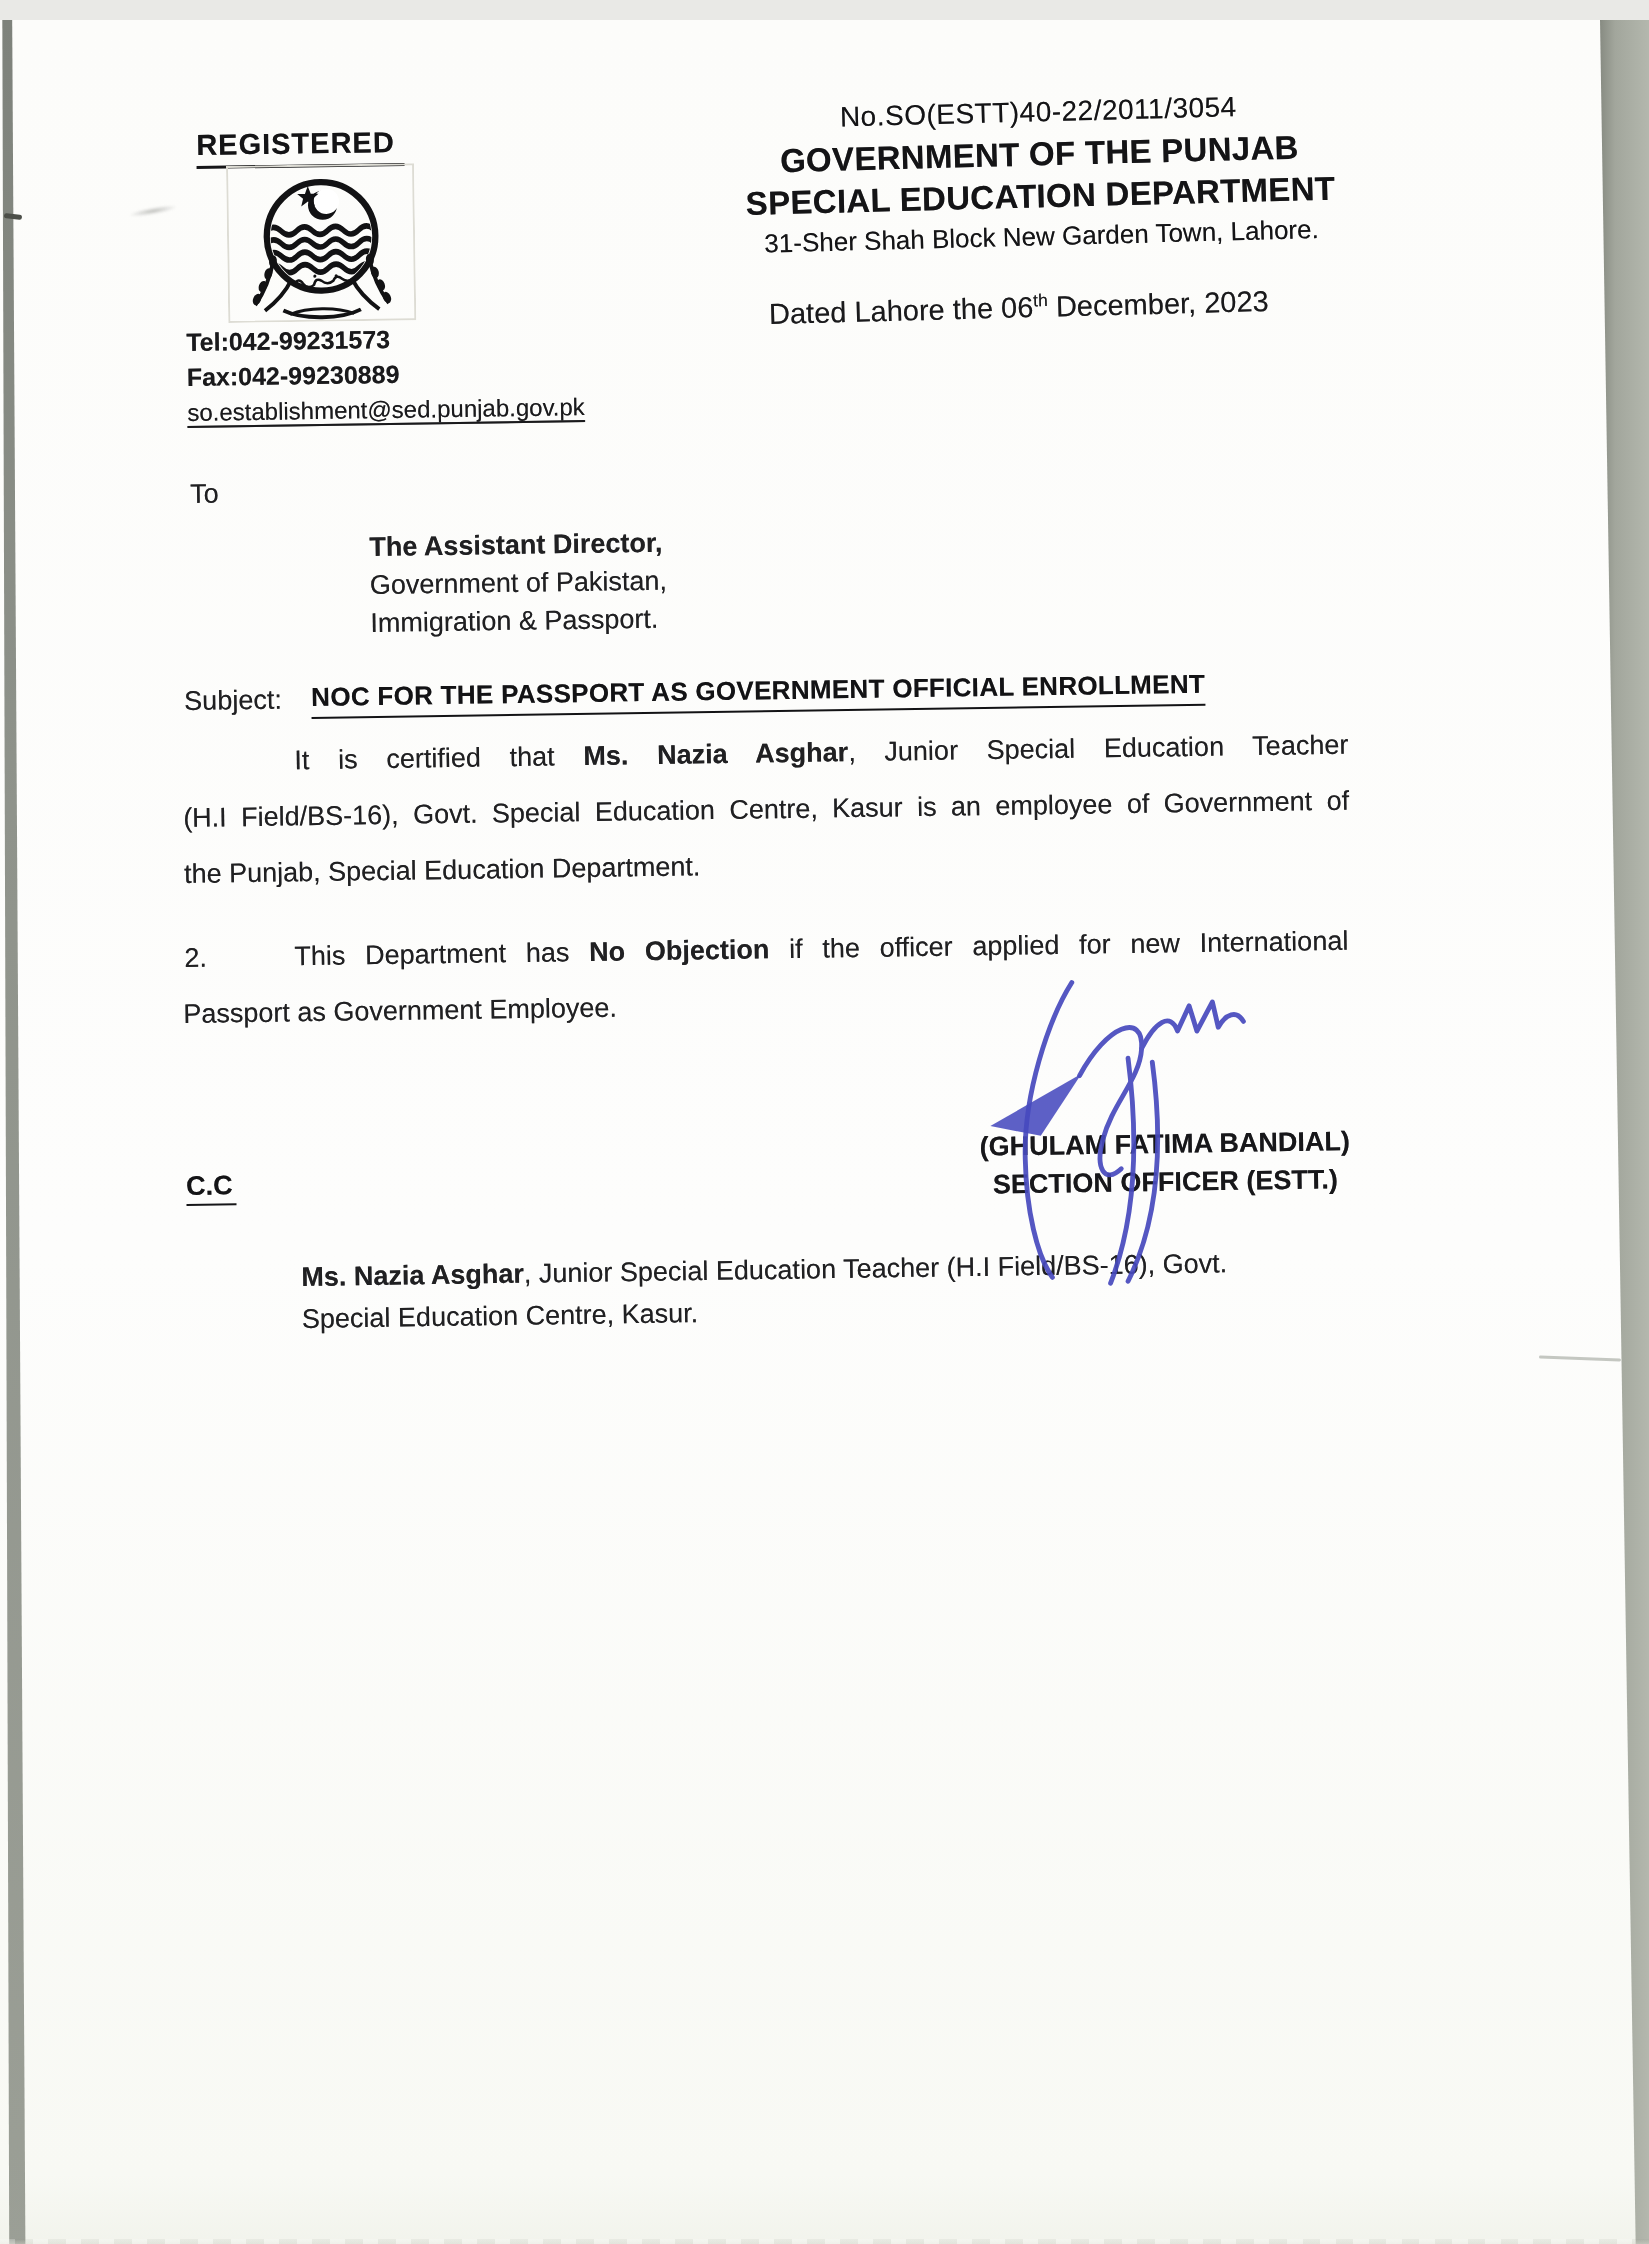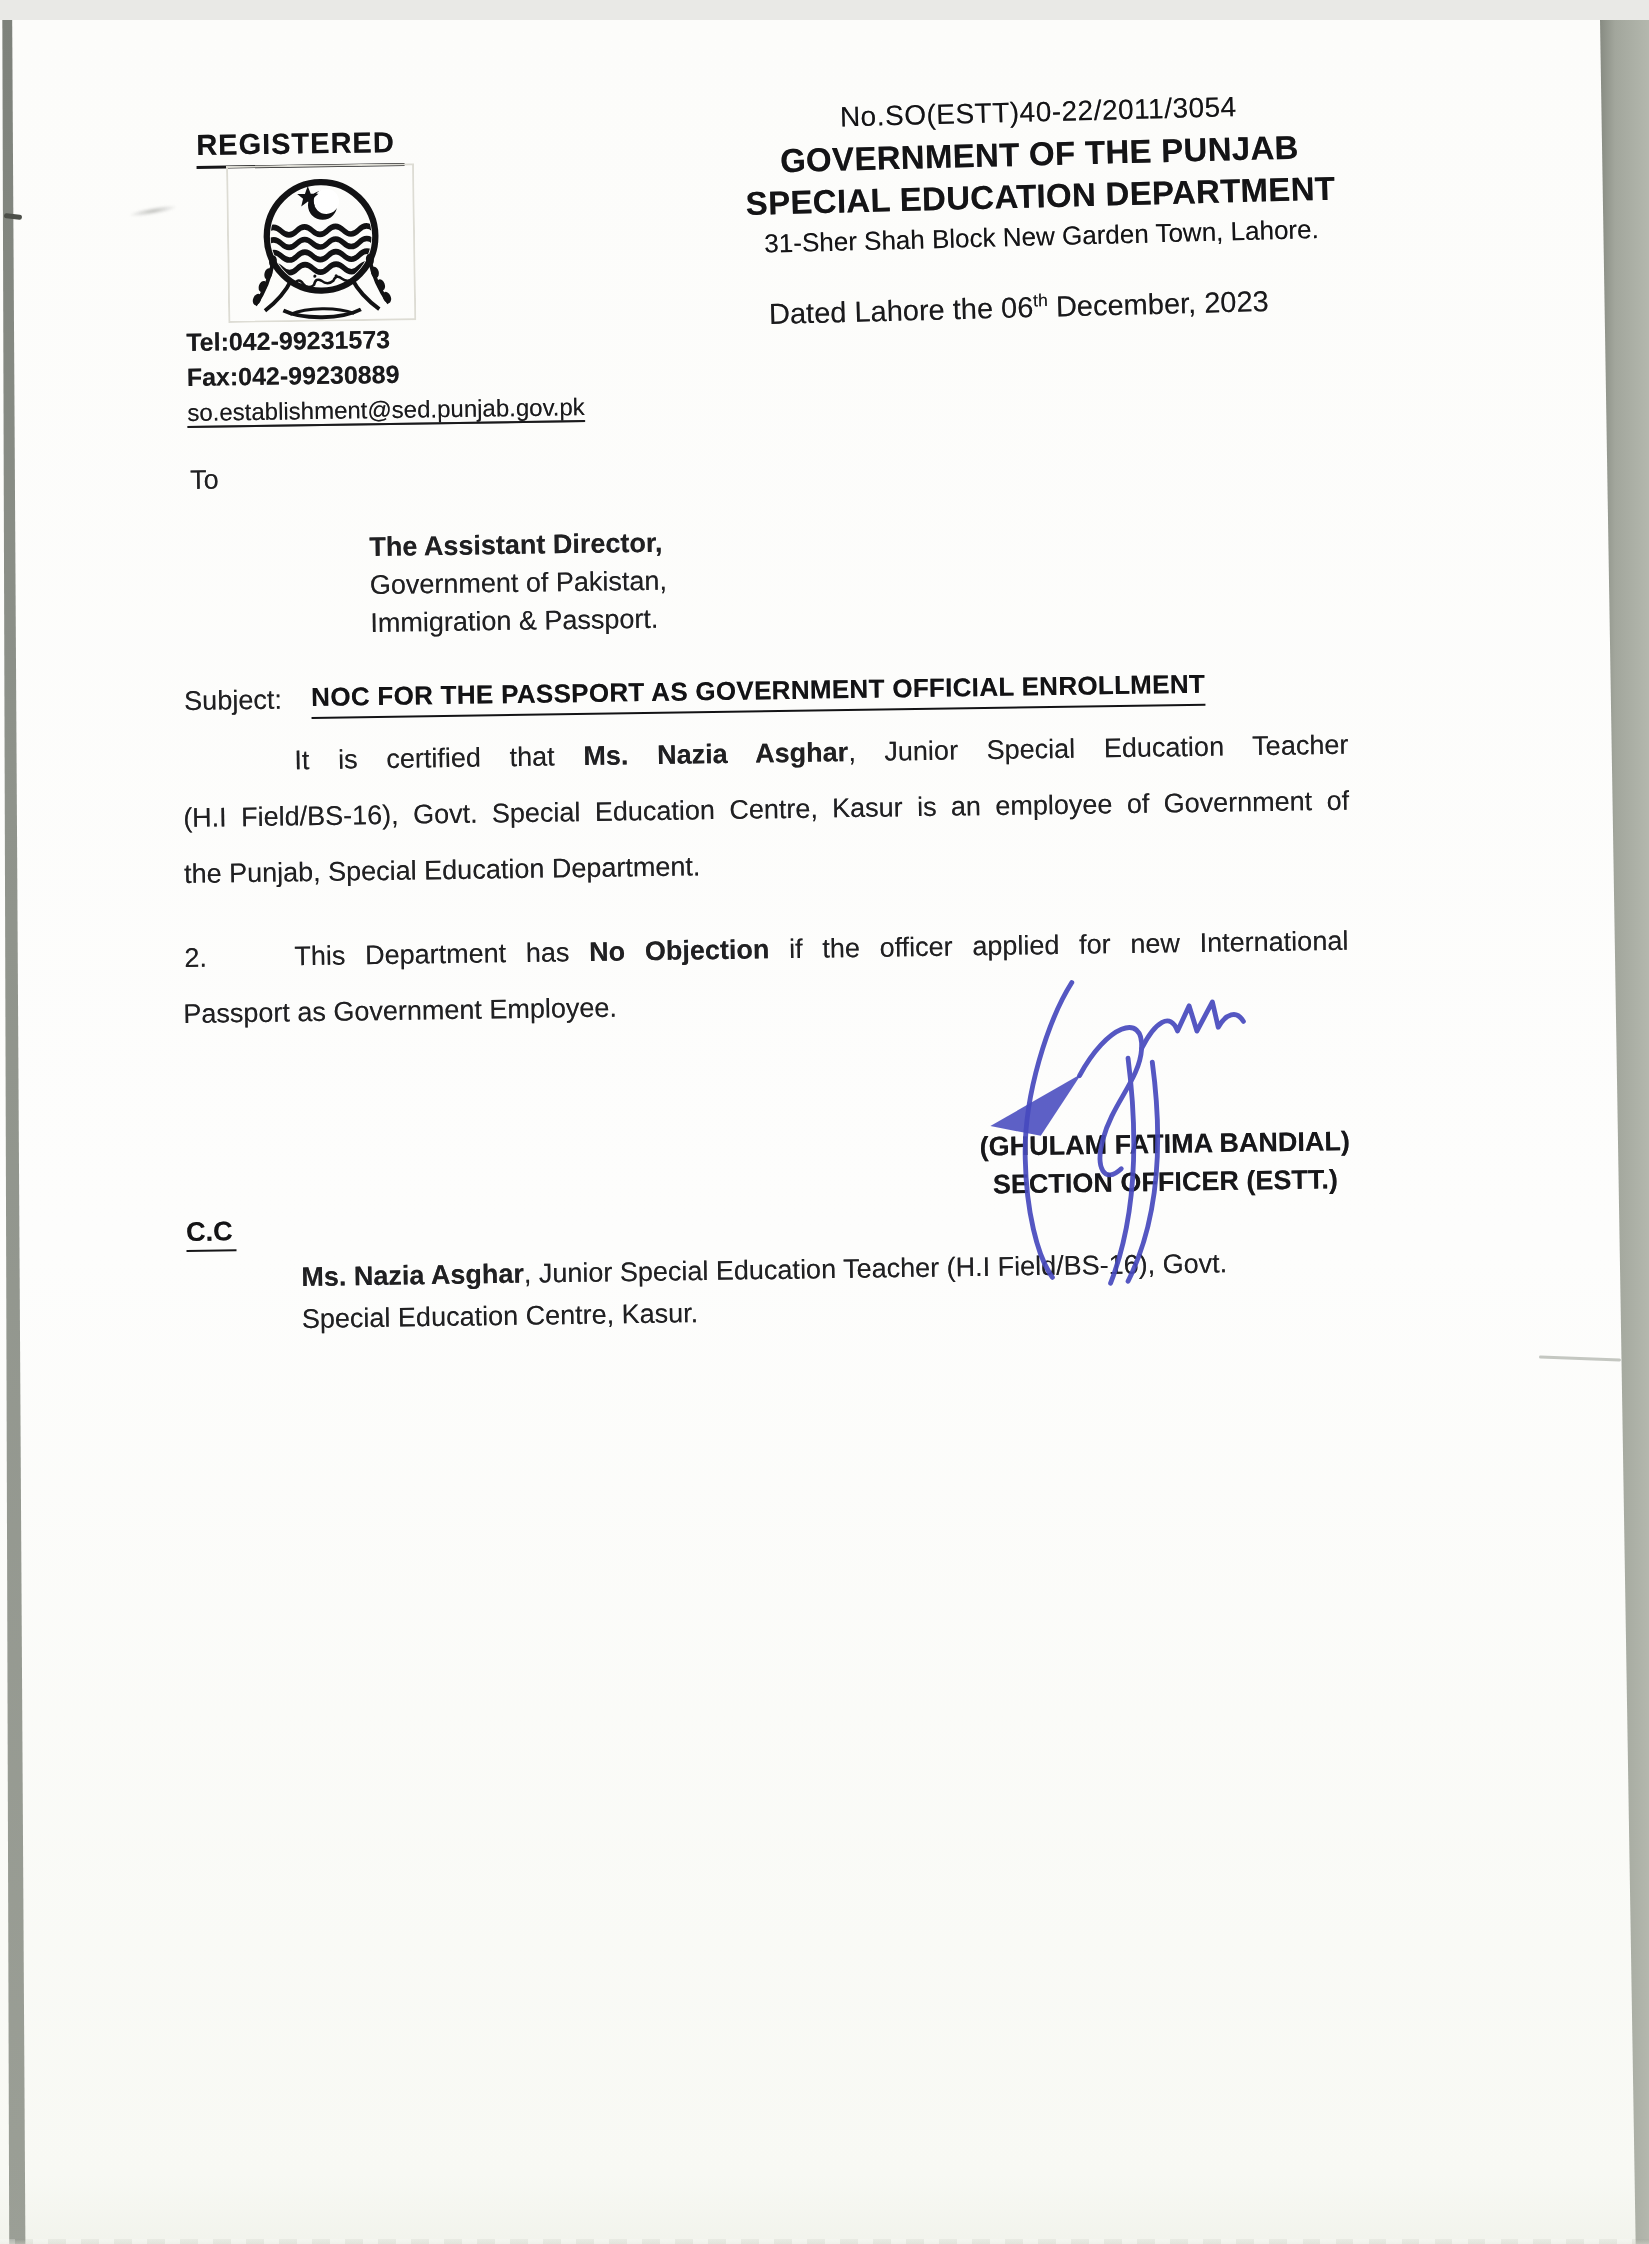--- a/index.html
+++ b/index.html
@@ -56,41 +56,41 @@
   
   .letterhead{position:absolute;left:708px;top:85px;width:660px;text-align:center;color:#141416;}
   .letterhead .ref{font-size:28px;letter-spacing:0.5px;}
   .letterhead .org{font-size:33px;font-weight:700;letter-spacing:0.3px;margin-top:6.8px;}
   .letterhead .dept{font-size:33px;font-weight:700;letter-spacing:0.3px;margin-top:3.9px;}
   .letterhead .addr{font-size:26px;margin-top:6.8px;}
   .dateline{position:absolute;left:708px;top:279px;width:621px;text-align:center;font-size:29px;color:#1a1a1c;}
   .dateline sup{font-size:0.6em;}
   
   .bodytext{font-size:27px;color:#202022;}
-  .to{position:absolute;left:190px;top:445px;}
+  .to{position:absolute;left:190px;top:459px;}
   .addressee{position:absolute;left:369px;top:508px;line-height:38px;}
   .b{font-weight:700;}
   .subjlabel{position:absolute;left:184px;top:666px;}
   .subjtext{
     position:absolute;left:311px;top:662px;
     font-size:26px;font-weight:700;letter-spacing:0.3px;color:#131315;
     border-bottom:2.9px solid #131315;padding-bottom:3.9px;
   }
   .para{position:absolute;left:182px;width:1166px;line-height:56px;}
   .p1{top:714px;}
   .p2{top:910px;}
   .jline{text-align:justify;text-align-last:justify;}
   .ind{padding-left:112px;}
   .pnum{position:absolute;left:1.9px;top:0;}
   
   .signature{position:absolute;left:963px;top:949px;width:301px;height:320px;z-index:5;}
   .signatory{position:absolute;left:956px;top:1108px;width:417px;text-align:center;
     font-size:27px;font-weight:700;line-height:38px;color:#17171a;}
   
-  .cclabel{position:absolute;left:186px;top:1197px;font-size:27px;font-weight:700;color:#141416;
+  .cclabel{position:absolute;left:186px;top:1151px;font-size:27px;font-weight:700;color:#141416;
     border-bottom:2.9px solid #161618;padding:0 3.9px 1.9px 0;}
   .ccblock{position:absolute;left:301px;top:1236px;width:1077px;line-height:42px;}
   
   .ink{text-shadow:0 0 0.4px rgba(10,10,12,.55);}
 </style>
 </head>
 <body>
 
 <div class="page">
 

